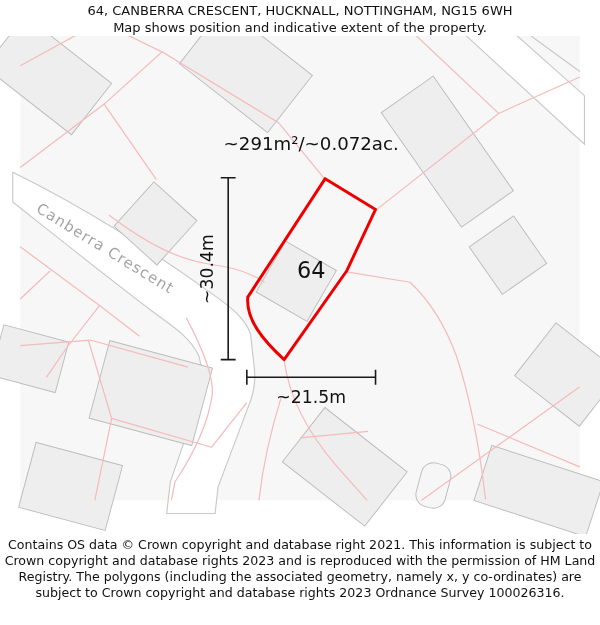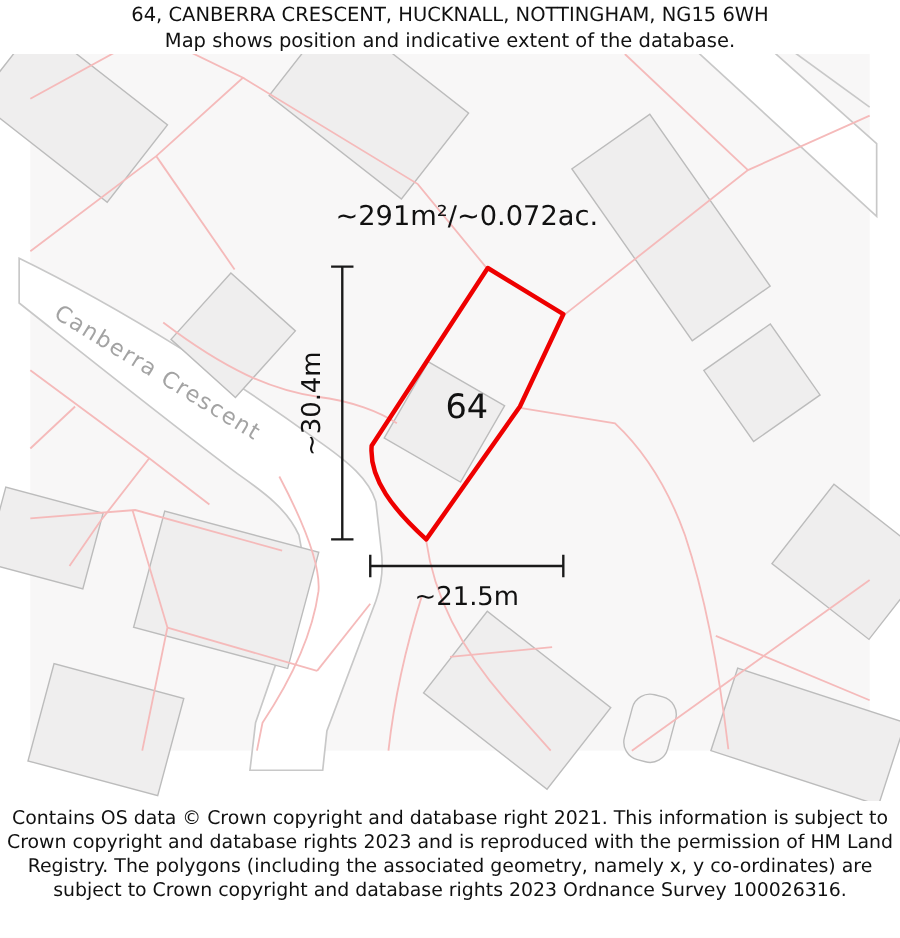--- a/index.html
+++ b/index.html
@@ -22,21 +22,21 @@
   svg text{ font-family:"DejaVu Sans", "Liberation Sans", sans-serif; }
   .lbl{ fill:#111111; }
 </style>
 </head>
 <body>
 
 <div class="page">
 
   <div class="map-header">
     <div>64, CANBERRA CRESCENT, HUCKNALL, NOTTINGHAM, NG15 6WH</div>
-    <div>Map shows position and indicative extent of the database.</div>
+    <div>Map shows position and indicative extent of the property.</div>
   </div>
 
   <svg class="map-svg" width="600" height="498" viewBox="0 36 600 534">
 
     <rect x="0" y="36" width="600" height="498" fill="#f8f7f7"></rect>
 
     <g stroke-width="1.2" fill="#ffffff" stroke="#c8c8c8">
       <path d="
         M -8,182
         C 70,220 150,272 205,312

